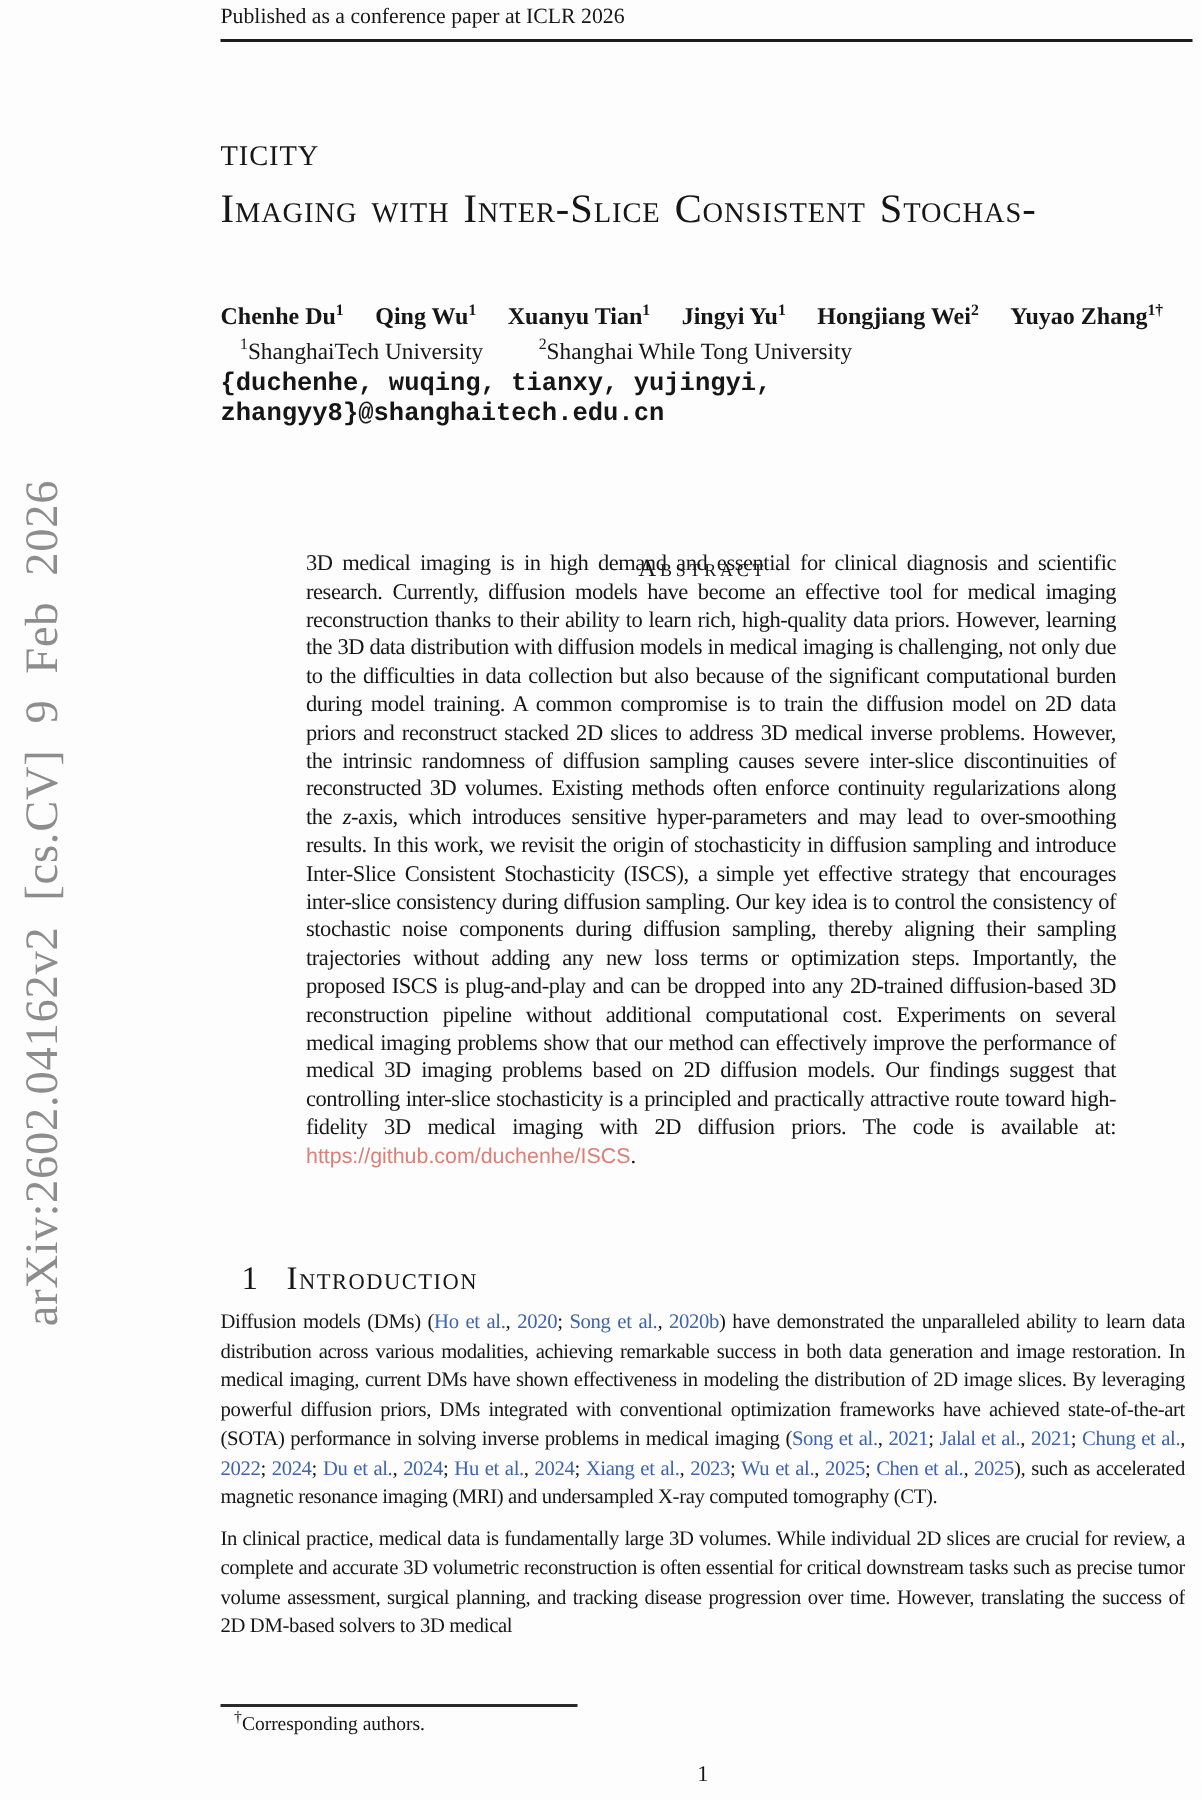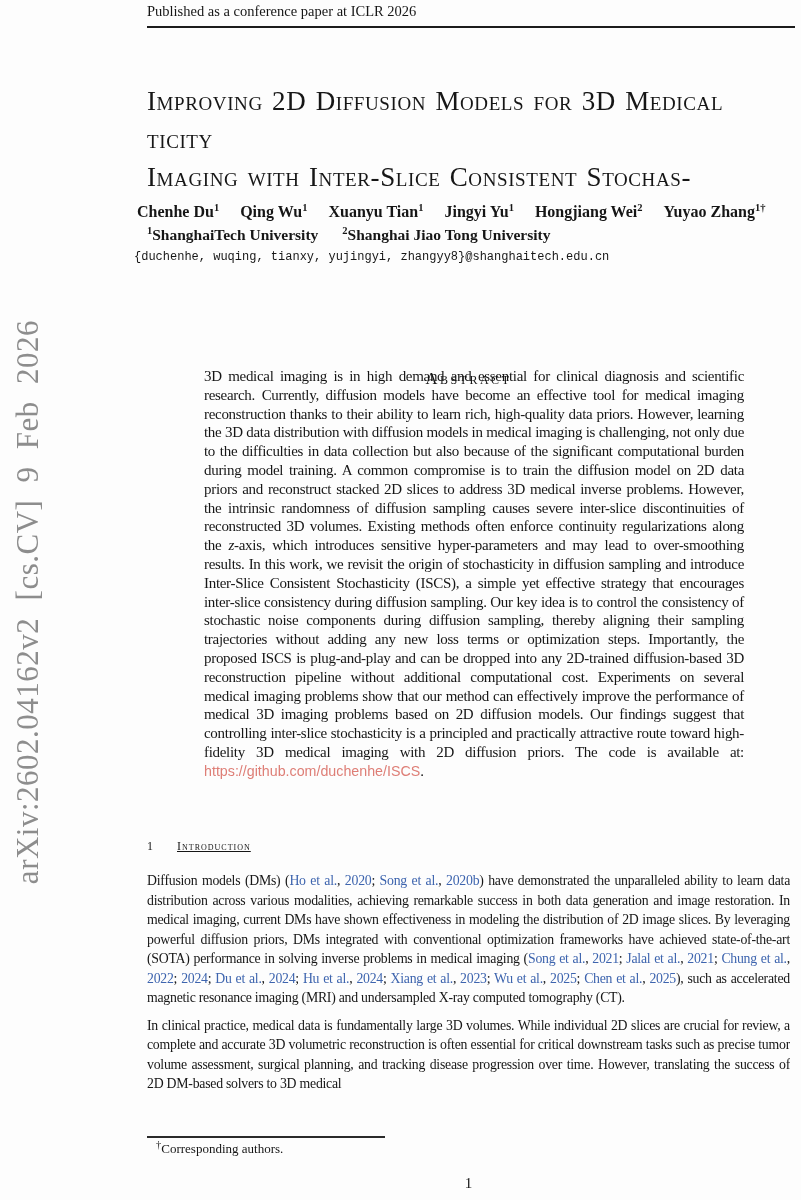--- a/index.html
+++ b/index.html
@@ -17,35 +17,35 @@
   }
   
   .hdr{position:absolute;left:147px;top:3px;font-size:14.5px;}
   .hdr-rule{position:absolute;left:147px;top:26px;width:648px;height:2px;background:#1c1c1c;}
   
   .title{position:absolute;left:147px;top:82px;width:650px;
     font-size:27px;line-height:38px;font-variant:small-caps;
     letter-spacing:0.6px;word-spacing:2px;}
   .title div{white-space:nowrap;}
   
-  .authors{position:absolute;left:137px;top:203px;font-size:16px;font-weight:bold;white-space:nowrap;text-align:center;}
+  .authors{position:absolute;left:147px;top:203px;font-size:16px;font-weight:bold;white-space:nowrap;text-align:center;}
   .authors .author{margin-right:21px;}
   .authors .author:last-child{margin-right:0;}
   sup{font-size:10.5px;line-height:0;}
   .affils{position:absolute;left:147px;top:226px;font-size:15.5px;white-space:nowrap;}
-  .affil{margin-right:24px;font-weight:bold;}
-  .emails{position:absolute;left:134px;top:247px;
-    font-family:"Liberation Mono", monospace;font-size:12px;line-height:20px;letter-spacing:0;}
+  .affil{margin-right:24px;font-weight:normal;margin-left:13px;}
+  .emails{position:absolute;left:147px;top:247px;
+    font-family:"Liberation Mono", monospace;font-size:17px;line-height:20px;letter-spacing:0;font-weight:bold;}
   
   .abs-head{position:absolute;left:147px;top:329px;width:643px;text-align:center;
     font-size:16.5px;font-variant:small-caps;letter-spacing:2.5px;margin-top:40px;}
   .abs-body{position:absolute;left:204px;top:367px;width:540px;
     font-size:15px;line-height:18.8px;letter-spacing:-0.3px;text-align:justify;}
   
-  .sec-head{position:absolute;left:147px;top:839px;font-size:12px;text-decoration:underline;}
+  .sec-head{position:absolute;left:161px;top:839px;font-size:22px;}
   .sec-num{display:inline-block;min-width:30px;}
   .sec-title{font-variant:small-caps;letter-spacing:1px;}
   
   .intro{position:absolute;left:147px;top:871px;width:643px;height:262px;overflow:hidden;
     font-size:13.8px;line-height:19.5px;letter-spacing:-0.25px;text-align:justify;}
   .intro p{margin:0 0 8px 0;}
   
   .seg-cite{color:#3d64ae;}
   .seg-url{color:#de7e76;font-family:Liberation Sans, sans-serif;font-size:0.95em;letter-spacing:0;}
   .seg-math{font-style:italic;}
@@ -59,27 +59,26 @@
 <body>
 
 <div class="page">
 
   <div class="watermark" style="color: rgb(141, 141, 141);">arXiv:2602.04162v2  [cs.CV]  9 Feb 2026</div>
 
   <div class="hdr">Published as a conference paper at ICLR 2026</div>
   <div class="hdr-rule"></div>
 
   <div class="title">
-    <div>Improving 2D Diffusion Models for 3D Medical</div>
     <div>ticity</div>
     <div>Imaging with Inter-Slice Consistent Stochas-</div>
   </div>
 
   <div class="authors"><span class="author"><span>Chenhe Du</span><sup>1</sup></span><span class="author"><span>Qing Wu</span><sup>1</sup></span><span class="author"><span>Xuanyu Tian</span><sup>1</sup></span><span class="author"><span>Jingyi Yu</span><sup>1</sup></span><span class="author"><span>Hongjiang Wei</span><sup>2</sup></span><span class="author"><span>Yuyao Zhang</span><sup>1†</sup></span></div>
-  <div class="affils"><span class="affil"><sup>1</sup><span>ShanghaiTech University</span></span><span class="affil"><sup>2</sup><span>Shanghai Jiao Tong University</span></span></div>
+  <div class="affils"><span class="affil"><sup>1</sup><span>ShanghaiTech University</span></span><span class="affil"><sup>2</sup><span>Shanghai While Tong University</span></span></div>
 
   <div class="emails">
     <div>{duchenhe, wuqing, tianxy, yujingyi, zhangyy8}@shanghaitech.edu.cn</div>
   </div>
 
   <div class="abs-head">Abstract</div>
   <div class="abs-body"><span>3D medical imaging is in high demand and essential for clinical diagnosis and scientific research. Currently, diffusion models have become an effective tool for medical imaging reconstruction thanks to their ability to learn rich, high-quality data priors. However, learning the 3D data distribution with diffusion models in medical imaging is challenging, not only due to the difficulties in data collection but also because of the significant computational burden during model training. A common compromise is to train the diffusion model on 2D data priors and reconstruct stacked 2D slices to address 3D medical inverse problems. However, the intrinsic randomness of diffusion sampling causes severe inter-slice discontinuities of reconstructed 3D volumes. Existing methods often enforce continuity regularizations along the </span><span class="seg-math">z</span><span>-axis, which introduces sensitive hyper-parameters and may lead to over-smoothing results. In this work, we revisit the origin of stochasticity in diffusion sampling and introduce Inter-Slice Consistent Stochasticity (ISCS), a simple yet effective strategy that encourages inter-slice consistency during diffusion sampling. Our key idea is to control the consistency of stochastic noise components during diffusion sampling, thereby aligning their sampling trajectories without adding any new loss terms or optimization steps. Importantly, the proposed ISCS is plug-and-play and can be dropped into any 2D-trained diffusion-based 3D reconstruction pipeline without additional computational cost. Experiments on several medical imaging problems show that our method can effectively improve the performance of medical 3D imaging problems based on 2D diffusion models. Our findings suggest that controlling inter-slice stochasticity is a principled and practically attractive route toward high-fidelity 3D medical imaging with 2D diffusion priors. The code is available at: </span><span class="seg-url" style="color: rgb(222, 126, 118);">https://github.com/duchenhe/ISCS</span><span>.</span></div>
 
   <div class="sec-head">
     <span class="sec-num">1</span><span class="sec-title">Introduction</span>

